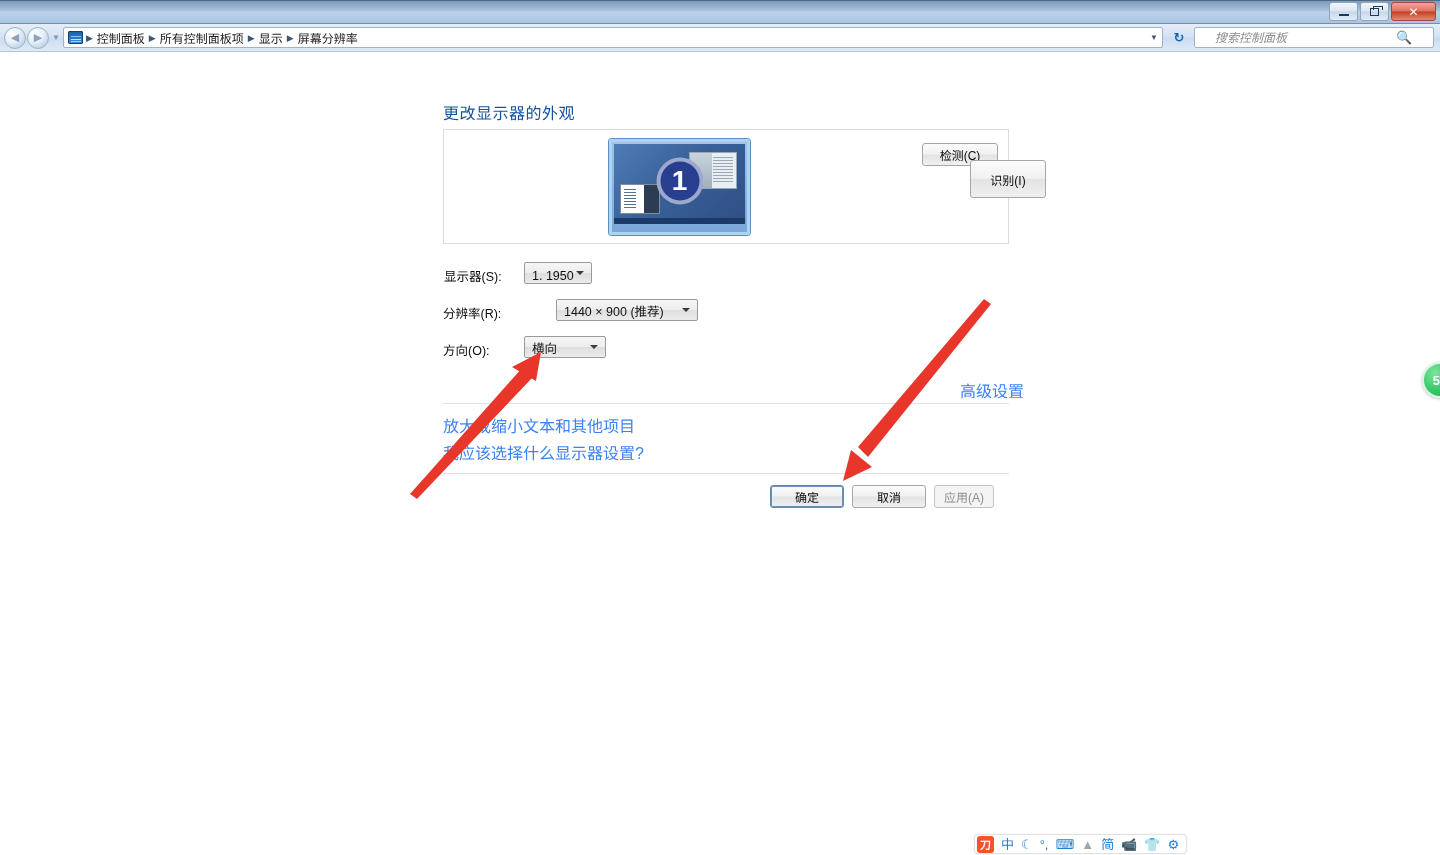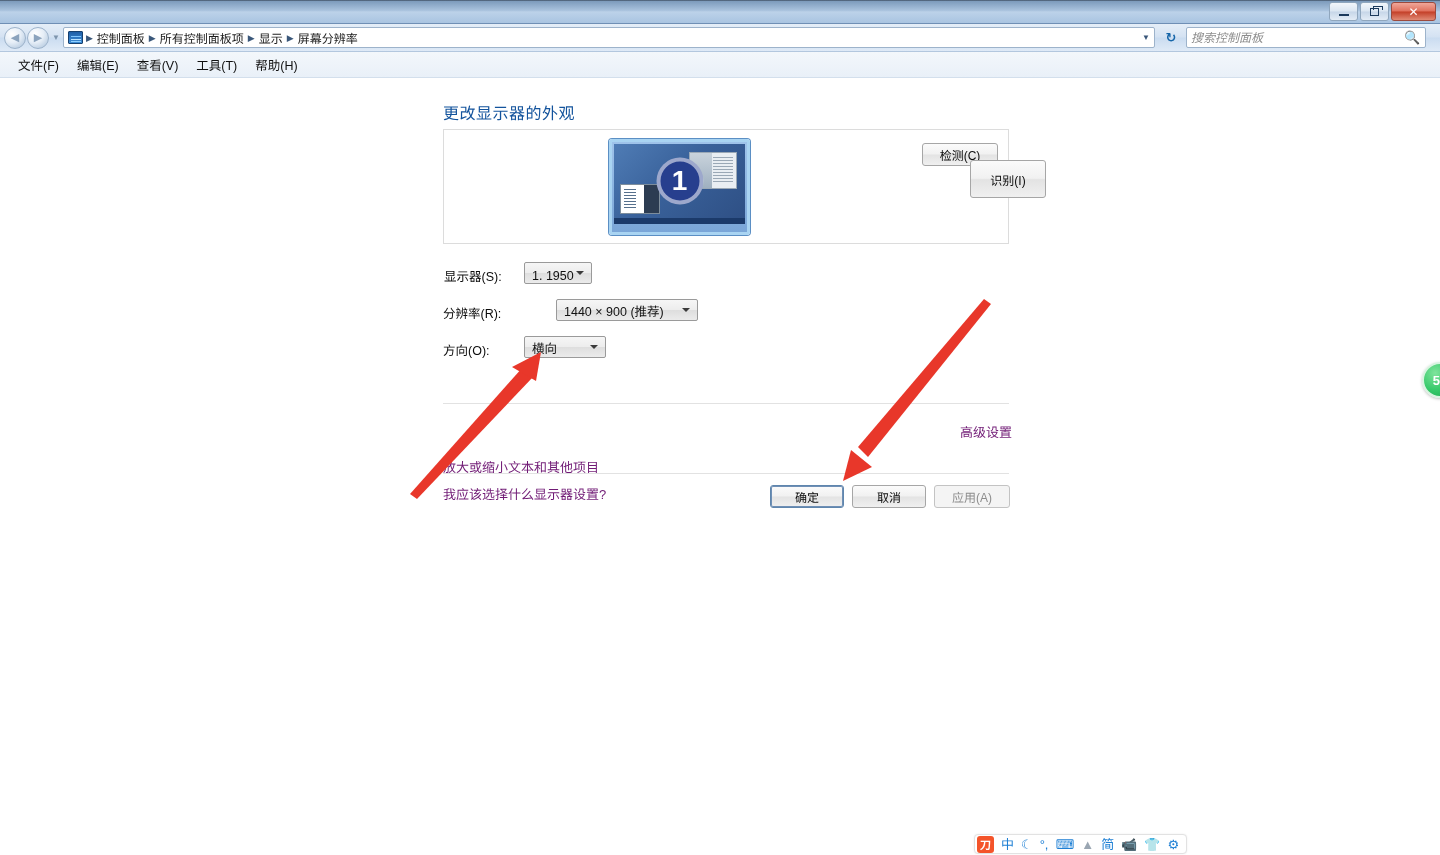--- a/index.html
+++ b/index.html
@@ -71,21 +71,21 @@
   .crumb-sep{ color:#3a577a; font-size:9px; padding:0 1px; }
   .addr-chevron{ position:absolute; right:4px; color:#3a577a; font-size:8px; }
 
   .refresh{
     width:22px; height:21px; margin-right:4px; margin-left:2px;
     display:flex; align-items:center; justify-content:center;
     color:#1565a8; font-size:13px; font-weight:bold;
   }
   .searchbox{
     width:240px; height:21px; background:#fff; border:1px solid #9db3cb; border-radius:2px;
-    display:flex; align-items:center; padding:0 4px; margin-right:14px; position:relative;
+    display:flex; align-items:center; padding:0 20px; margin-right:6px; position:relative;
   }
   .searchbox input{
     border:none; outline:none; flex:1; font-size:12px; color:#333;
     font-family:"Liberation Sans",sans-serif; font-style:italic;
   }
   .searchbox input::placeholder{ color:#8d8d8d; font-style:italic; }
   .search-icon{ color:#1565a8; font-size:13px; }
 
   
   .menubar{
@@ -172,32 +172,32 @@
   }
   .combo .arrow{
     position:absolute; right:7px; top:50%; transform:translateY(-50%);
     width:0; height:0; border-left:4px solid transparent; border-right:4px solid transparent;
     border-top:4px solid #3b3b3b;
   }
   .cb-monitor{ left:524px; top:262px; width:68px; }
   .cb-res{ left:556px; top:299px; width:142px; }
   .cb-orient{ left:524px; top:336px; width:82px; }
 
-  .link{ position:absolute; font-size:13px; color:#701a75; cursor:pointer;margin-top:44px; }
+  .link{ position:absolute; font-size:16px; color:#3b82f6; cursor:pointer; }
   .link-adv{ left:960px; top:378px; }
   .link-scale{ left:443px; top:413px; }
   .link-which{ left:443px; top:440px; }
 
   .hr{ position:absolute; left:443px; width:566px; height:1px; background:#e2e2e2; }
   .hr1{ top:403px; }
   .hr2{ top:473px; }
 
   .ok-btn{ position:absolute; left:770px; top:485px; width:74px; height:23px; }
   .cancel-btn{ position:absolute; left:852px; top:485px; width:74px; height:23px; }
-  .apply-btn{ position:absolute; left:934px; top:485px; width:76px; height:23px; }
+  .apply-btn{ position:absolute; left:934px; top:485px; width:60px; height:23px; }
 
   
   .annot{ position:absolute; left:0; top:0; width:1440px; height:855px; pointer-events:none; }
 
   .green-badge{
     position:absolute; left:1422px; top:362px; width:36px; height:36px; border-radius:50%;
     background:radial-gradient(circle at 35% 28%,#7fe49c 0%,#36c96a 55%,#20a851 100%);
     border:2px solid #d8f3e0;
     color:#fff; font-size:13px; font-weight:bold;
     display:flex; align-items:center; justify-content:center;
@@ -272,27 +272,20 @@
     <div class="refresh">
       <span>↻</span>
     </div>
 
     <div class="searchbox">
       <input type="text" placeholder="搜索控制面板" style="">
       <span class="search-icon">🔍</span>
     </div>
   </div>
 
-  <div class="menubar">
-    <div class="menuitem">文件(F)</div>
-    <div class="menuitem">编辑(E)</div>
-    <div class="menuitem">查看(V)</div>
-    <div class="menuitem">工具(T)</div>
-    <div class="menuitem">帮助(H)</div>
-  </div>
 
   <div class="content"></div>
 
   <div class="page-title">更改显示器的外观</div>
 
   <div class="preview-panel">
     <div class="monitor">
       <div class="monitor-inner">
         <div class="mon-win"></div>
         <div class="mon-list"></div>

